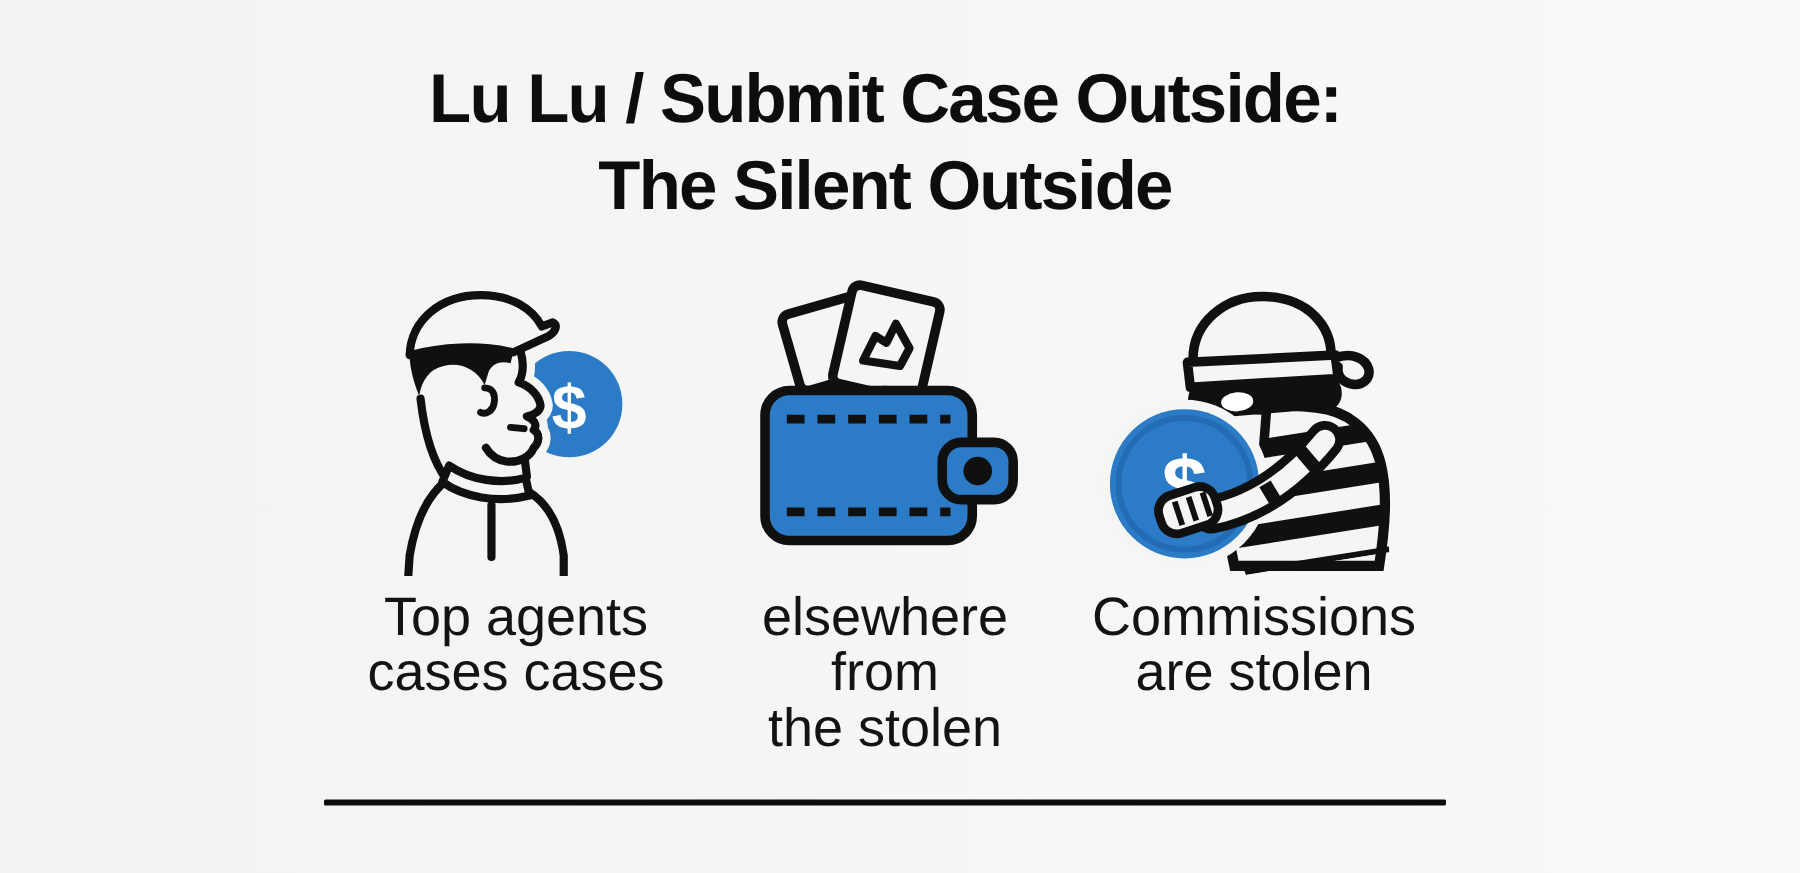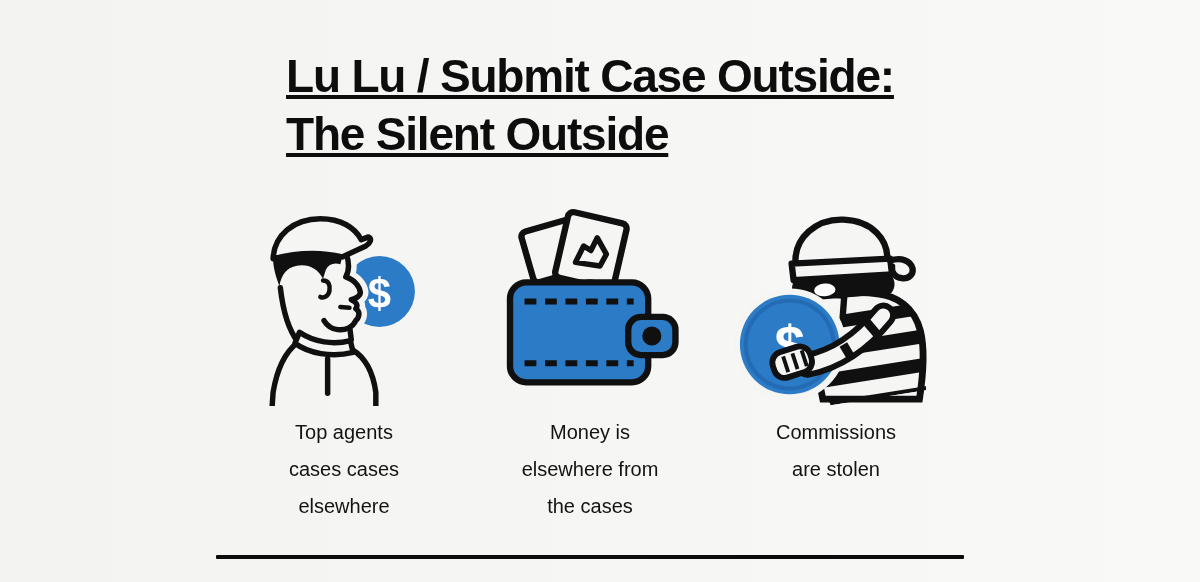--- a/index.html
+++ b/index.html
@@ -7,35 +7,35 @@
     width:1200px;height:582px;overflow:hidden;
     background:linear-gradient(90deg,#f3f3f1 0%,#f6f6f4 55%,#f9f9f8 100%);
     font-family:"Liberation Sans",sans-serif;
     color:#101010;
   }
   .content{
     width:1180px;margin:0 20px 0 0;padding-top:36px;
     display:flex;flex-direction:column;align-items:center;
   }
   .title{
-    font-weight:700;font-size:46px;line-height:58px;
-    letter-spacing:-1.2px;color:#0d0d0d;margin:11px;text-decoration:underline;
+    text-align:center;font-weight:700;font-size:46px;line-height:58px;
+    letter-spacing:-1.2px;color:#0d0d0d;margin:0;
   }
   .steps{
     display:flex;margin-top:32px;
   }
   .step{
     width:246px;display:flex;flex-direction:column;align-items:center;
   }
   .icon-box{
     height:200px;display:flex;align-items:flex-start;justify-content:center;
   }
   .icon-box svg{display:block;}
   .caption{
-    margin-top:8px;text-align:center;font-size:20px;line-height:37px;
+    margin-top:8px;text-align:center;font-size:36px;line-height:37px;
     font-weight:500;color:#131313;
   }
   .caption span{display:block;}
   .rule{
     width:748px;height:4px;background:#0c0c0c;margin-top:30px;border-radius:1px;
   }
   .coin-text{
     font-family:"Liberation Sans",sans-serif;font-weight:bold;fill:#ffffff;
     text-anchor:middle;dominant-baseline:central;
   }
@@ -78,44 +78,42 @@
 
             <path d="M37,58 C38,32 60,14 89,14 C112,14 127,24 134,37 L142,34 C146,36 144,41 139,44 L113,56 C88,50 60,52 37,58 Z" fill="#f5f5f3"></path>
 
             <path d="M37,58 C60,52 88,50 113,56 L111,64 C104,62 98,64 95,70 L92,80 C86,68 74,63 62,66 C52,68 46,76 44,88 C40,78 37,67 37,58 Z" fill="#101010" stroke="none"></path>
           </g>
         </svg>
       </div>
       <div class="caption">
         <span>Top agents</span>
         <span>cases cases</span>
-        <span>elsewhere</span>
       </div>
     </div>
 
     <div class="step">
       <div class="icon-box">
         <svg width="182" height="200" viewBox="0 0 200 220">
           <g stroke="#101010" stroke-width="7" stroke-linejoin="round" fill="#f5f5f3">
             <rect x="30" y="20" width="62" height="58" rx="6" transform="rotate(-16 61 49)"></rect>
             <rect x="68" y="12" width="66" height="74" rx="6" transform="rotate(13 101 49)"></rect>
             <path d="M84,62 L93,44 L101,49 L108,35 L118,53 L111,66 Z" fill="none" stroke-width="6"></path>
             <path d="M88,92 A13,13 0 0 1 112,92" fill="none"></path>
           </g>
           <rect x="12" y="84" width="152" height="110" rx="18" fill="#2b7bc7" stroke="#101010" stroke-width="7"></rect>
           <line x1="28" y1="105" x2="148" y2="105" stroke="#101010" stroke-width="6.5" stroke-dasharray="13 9.5"></line>
           <line x1="28" y1="173" x2="148" y2="173" stroke="#101010" stroke-width="6.5" stroke-dasharray="13 9.5"></line>
           <rect x="142" y="122" width="52" height="42" rx="14" fill="#2b7bc7" stroke="#101010" stroke-width="7"></rect>
           <circle cx="168" cy="143" r="10.5" fill="#101010"></circle>
         </svg>
       </div>
       <div class="caption">
-        <span>Money is</span>
         <span>elsewhere from</span>
-        <span>the cases</span>
+        <span>the stolen</span>
       </div>
     </div>
 
     <div class="step">
       <div class="icon-box">
         <svg width="215" height="200" viewBox="0 0 220 205">
           <defs>
             <clipPath id="torsoClip">
               <path d="M112,92 C95,100 87,116 88,138 C89,162 92,180 96,198 L195,198 C199,172 201,148 196,128 C190,104 172,92 152,90 C138,88 124,88 112,92 Z"></path>
             </clipPath>

